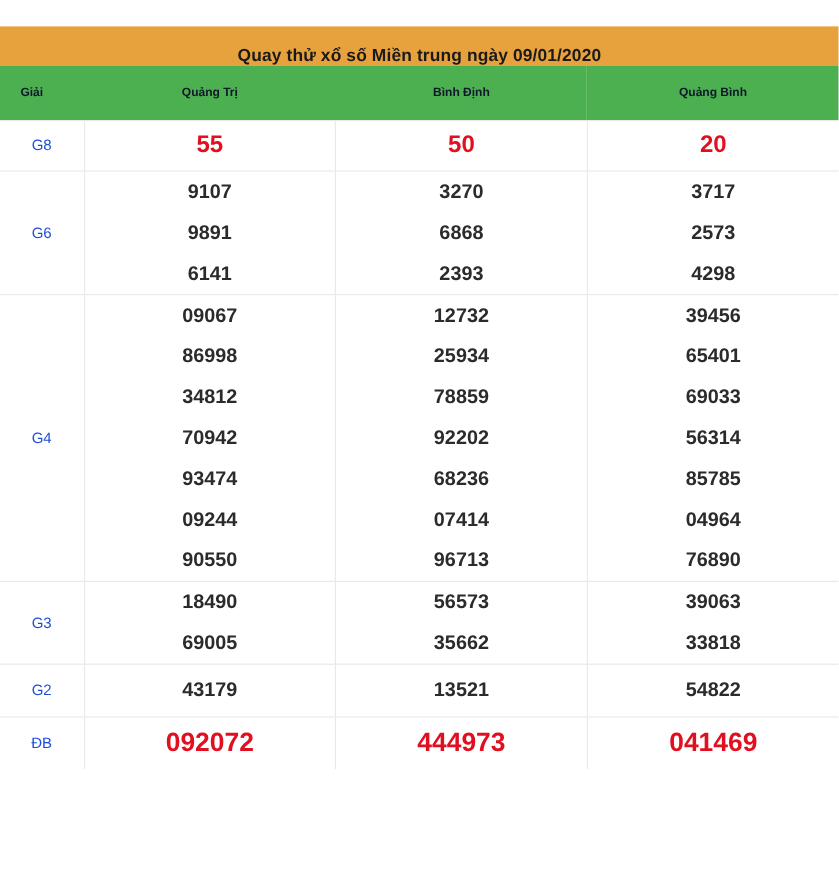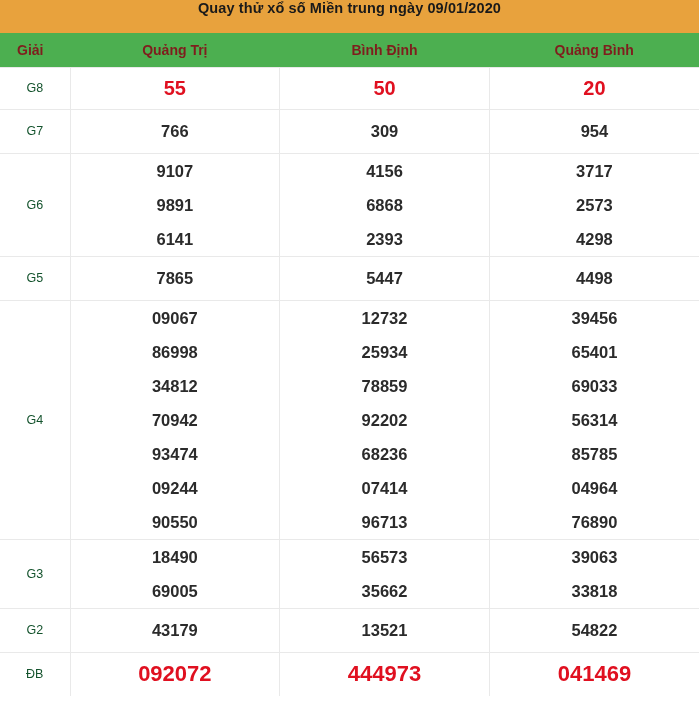--- a/index.html
+++ b/index.html
@@ -17,46 +17,47 @@
     position: relative;
     overflow: hidden;
     background: #ffffff;
     box-sizing: border-box;
   }
   
   .title-bar {
     height: 33px;
     background: #e8a23d;
     display: flex;
-    align-items: flex-start;
+    align-items: flex-end;
     justify-content: center;
     box-sizing: border-box;
+    margin-top: 22px;
   }
   .title-text {
     color: #1a1a1a;
     font-size: 14.5px;
     font-weight: bold;
     letter-spacing: 0.1px;
     white-space: nowrap;
   }
   
   table.results {
     width: 699px;
     border-collapse: collapse;
     table-layout: fixed;
   }
   table.results col.c-prize  { width: 70px; }
   table.results col.c-prov   { width: 209.6px; }
 
   thead th {
     background: #4caf50;
-    color: #7f1d1d;
-    font-size: 14px;
+    color: #0f172a;
+    font-size: 10px;
     font-weight: bold;
-    height: 34px;
+    height: 45px;
     padding: 0;
     text-align: center;
     vertical-align: middle;
     border: none;
     box-sizing: border-box;
   }
   thead th.prize-head {
     text-align: left;
     padding-left: 17px;
   }
@@ -65,21 +66,21 @@
     border: 1px solid #e9e9e9;
     border-left: none;
     border-right: 1px solid #e9e9e9;
     text-align: center;
     vertical-align: middle;
     padding: 0;
     box-sizing: border-box;
   }
   tbody td.prize-cell {
     border-left: none;
-    color: #14532d;
+    color: #1d4ed8;
     font-size: 12.5px;
     font-weight: normal;
   }
   tbody td.num-cell {
     color: #2b2b2b;
     font-size: 16.5px;
     font-weight: bold;
   }
   tbody tr:last-child td {
     border-bottom: none;
@@ -162,77 +163,41 @@
             <div class="num-stack">
               <span>50</span>
             </div>
           </td>
           <td class="num-cell red g8 last-col">
             <div class="num-stack">
               <span>20</span>
             </div>
           </td>
         </tr>
-        <tr class="r-g7">
-          <td class="prize-cell">G7</td>
-          <td class="num-cell">
-            <div class="num-stack">
-              <span>766</span>
-            </div>
-          </td>
-          <td class="num-cell">
-            <div class="num-stack">
-              <span>309</span>
-            </div>
-          </td>
-          <td class="num-cell last-col">
-            <div class="num-stack">
-              <span>954</span>
-            </div>
-          </td>
-        </tr>
         <tr class="r-g6">
           <td class="prize-cell">G6</td>
           <td class="num-cell">
             <div class="num-stack">
               <span>9107</span>
               <span>9891</span>
               <span>6141</span>
             </div>
           </td>
           <td class="num-cell">
             <div class="num-stack">
-              <span>4156</span>
+              <span>3270</span>
               <span>6868</span>
               <span>2393</span>
             </div>
           </td>
           <td class="num-cell last-col">
             <div class="num-stack">
               <span>3717</span>
               <span>2573</span>
               <span>4298</span>
-            </div>
-          </td>
-        </tr>
-        <tr class="r-g5">
-          <td class="prize-cell">G5</td>
-          <td class="num-cell">
-            <div class="num-stack">
-              <span>7865</span>
-            </div>
-          </td>
-          <td class="num-cell">
-            <div class="num-stack">
-              <span>5447</span>
-            </div>
-          </td>
-          <td class="num-cell last-col">
-            <div class="num-stack">
-              <span>4498</span>
             </div>
           </td>
         </tr>
         <tr class="r-g4">
           <td class="prize-cell">G4</td>
           <td class="num-cell">
             <div class="num-stack">
               <span>09067</span>
               <span>86998</span>
               <span>34812</span>

